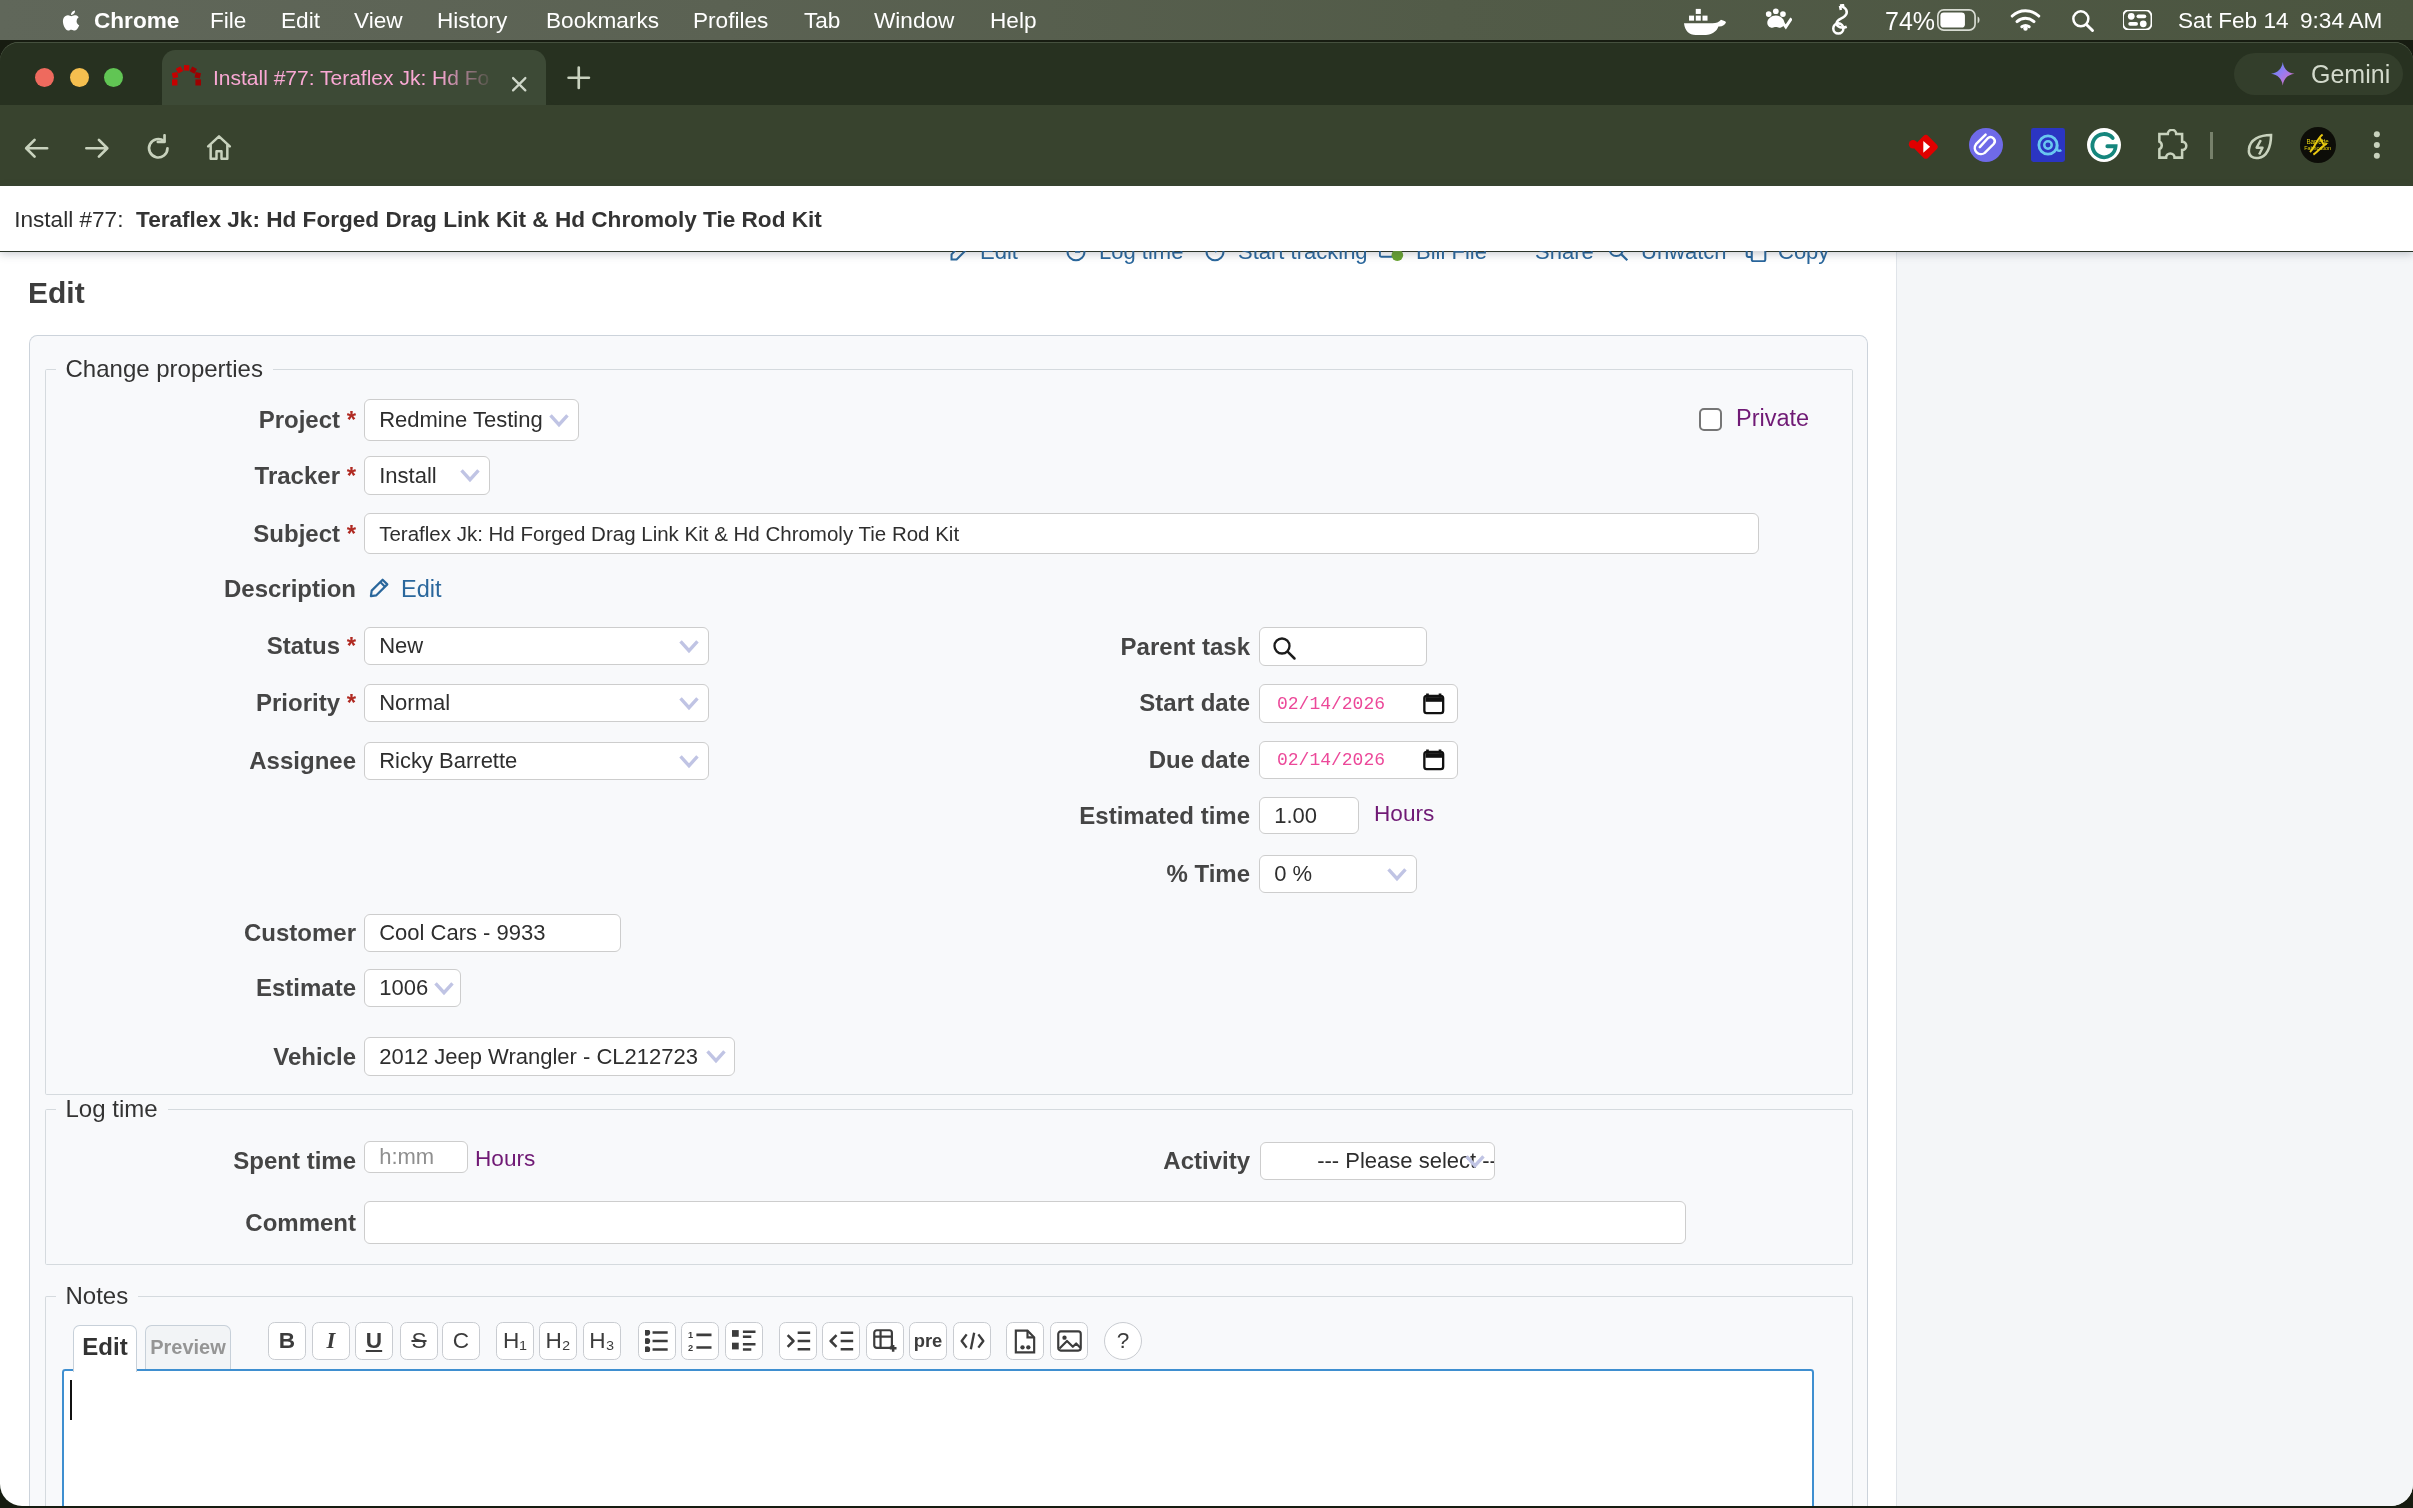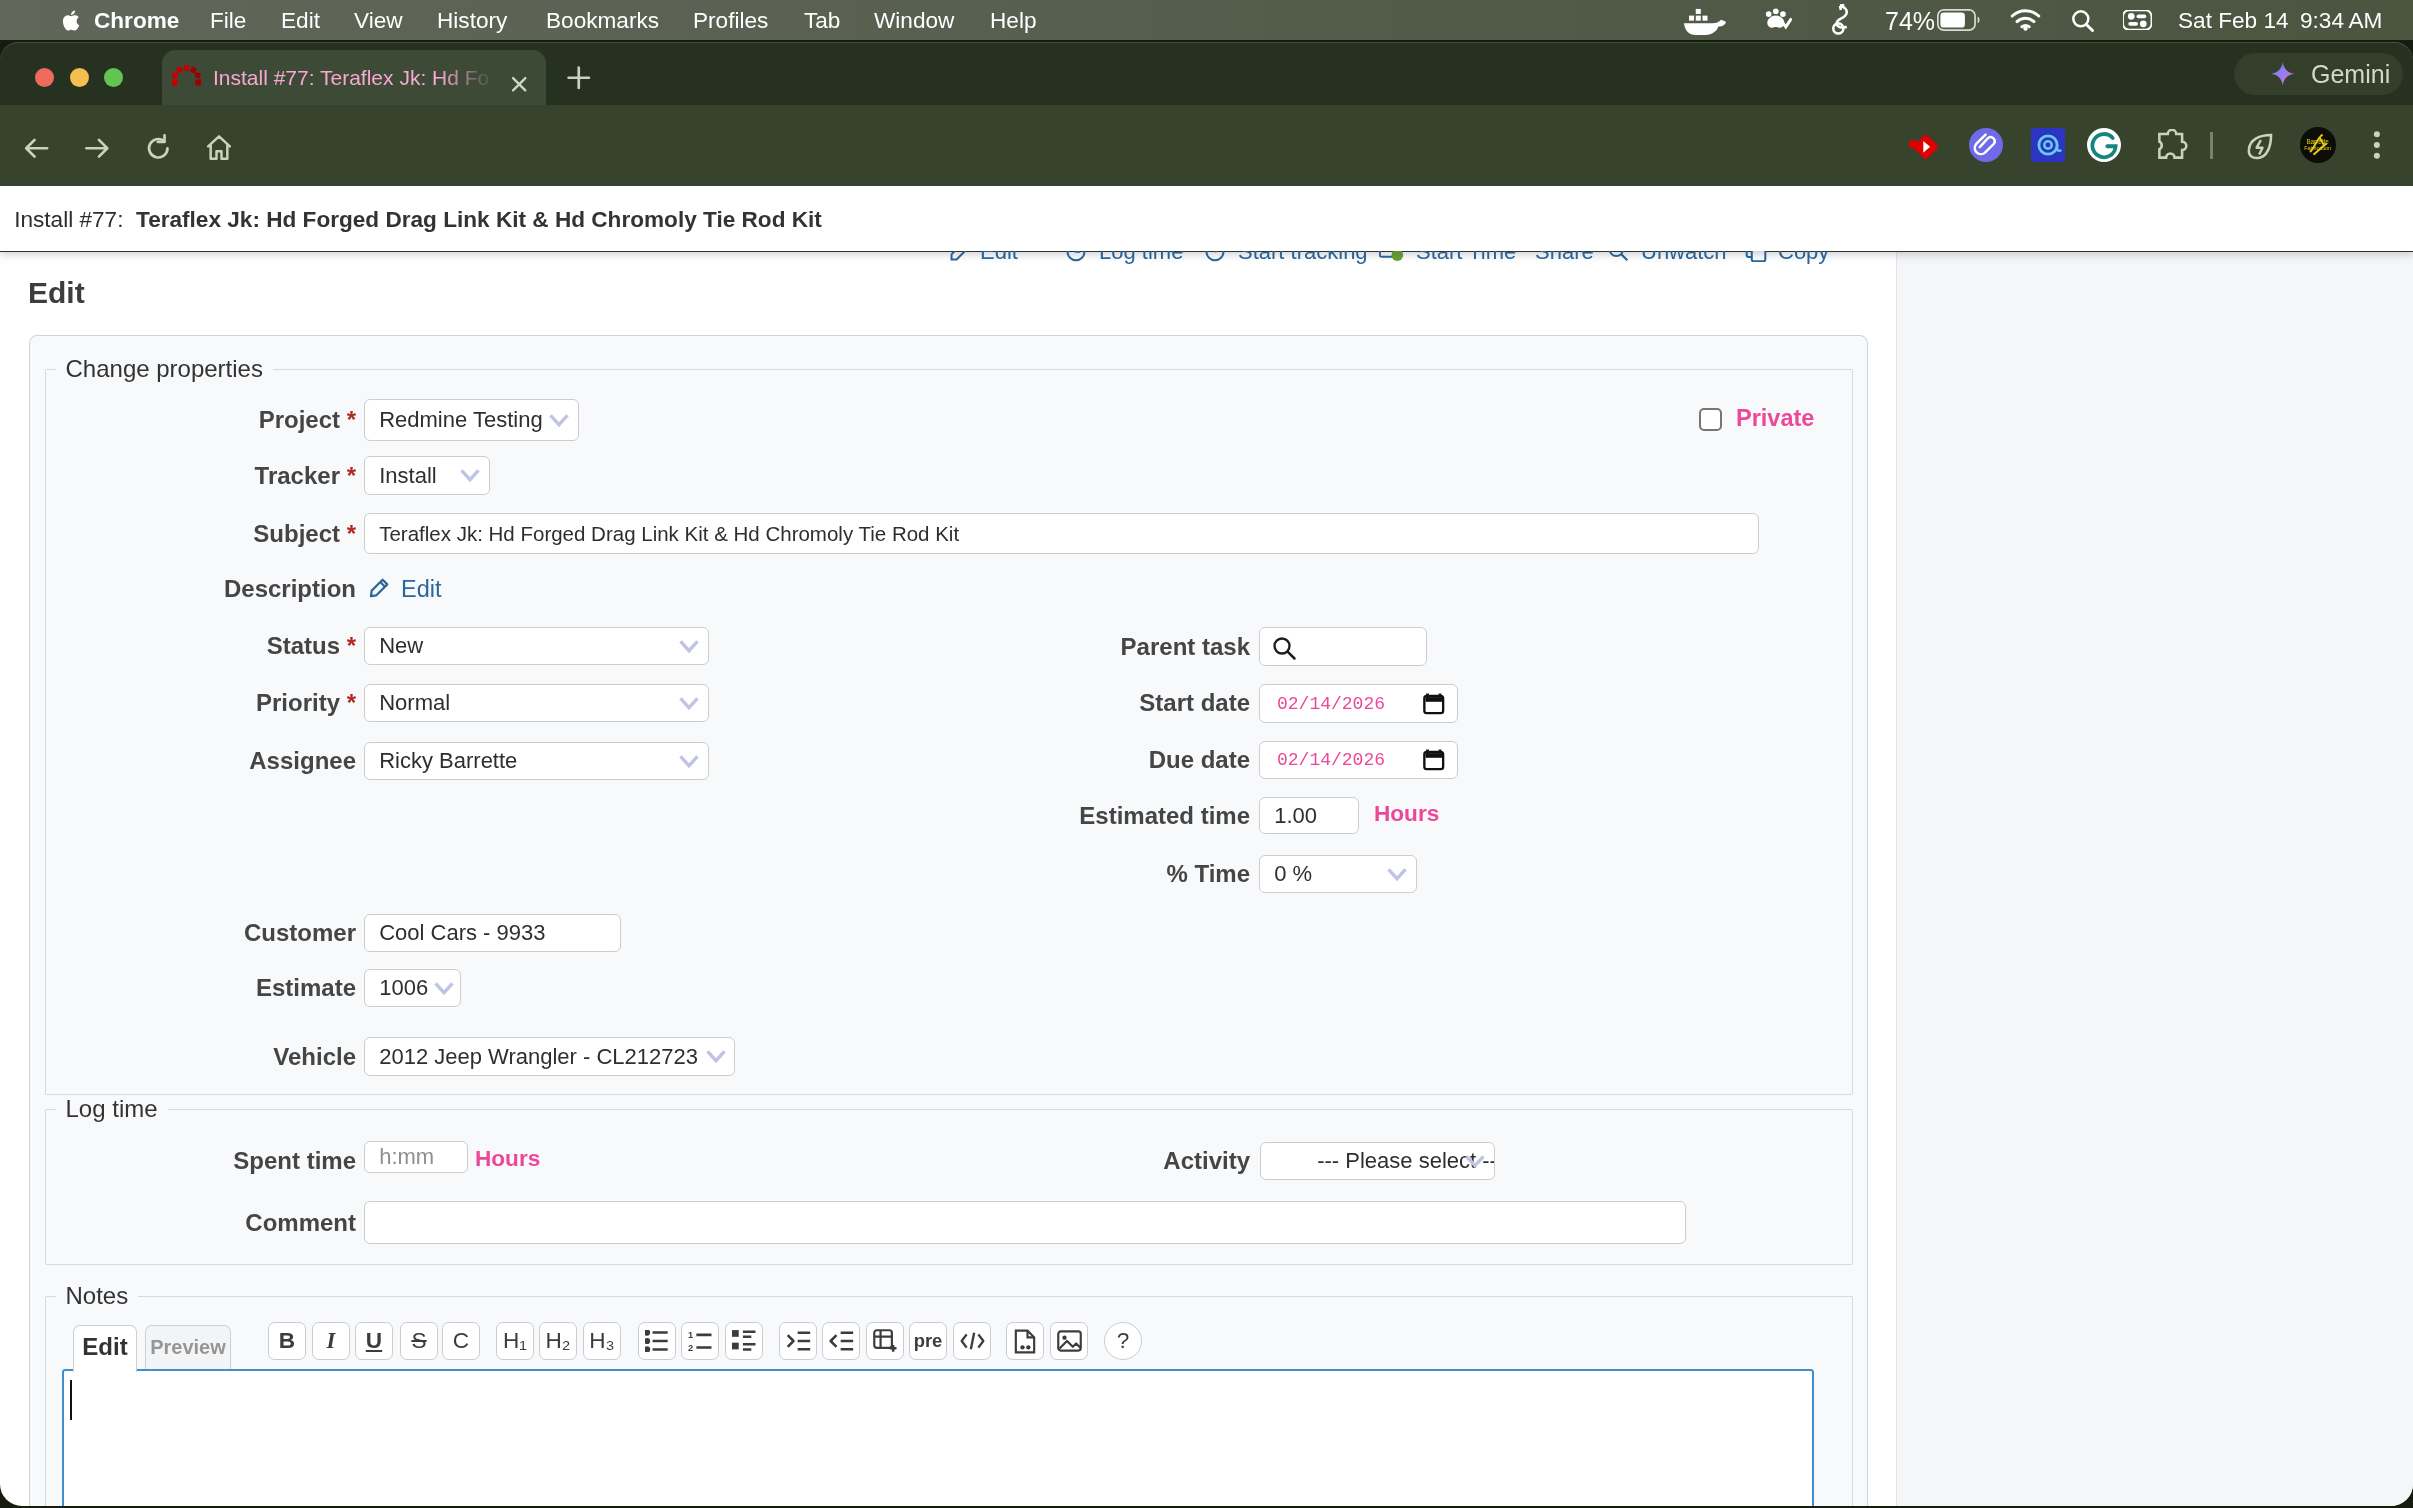--- a/index.html
+++ b/index.html
@@ -40,21 +40,21 @@
   fieldset legend { font-size:24px; color:#333; padding:0 10px; margin-left:10px; }
   #fs-props  { left:15px; top:19px;   width:1808px; height:740px; }
   #fs-log    { left:15px; top:759px;  width:1808px; height:170px; }
   #fs-notes  { left:15px; top:946px; width:1808px; height:251px; border-bottom:none; }
   .lab { position:absolute; text-align:right; font-weight:bold; font-size:24px; color:#454545; }
   .lab .req { color:#b02a22; font-weight:bold; }
   .field { position:absolute; background:#fff; border:1.7px solid #cdcdcd; border-radius:6px;
      font-size:22px; color:#2e2e2e; display:flex; align-items:center; white-space:nowrap; overflow:hidden; }
   .field .pad { padding-left:14.2px; }
   .chev { position:absolute; right:8.4px; top:50%; margin-top:-8.4px; width:22px; height:17px; }
-  .plain { position:absolute; font-size:22.6px; color:#ec4899;font-weight:bold; }
+  .plain { position:absolute; font-size:22.6px; color:#701a75; }
   .datetxt { padding-left:17px; font-family:Liberation Mono, monospace; font-size:18px; color:#ec4899; }
   .cal { position:absolute; right:11.7px; top:50%; margin-top:-11.7px; width:23.5px; height:23.5px; }
   .jbtn { position:absolute; width:38px; height:38px; top:1070px; background:#fff; border:1.7px solid #c9ccd1; border-radius:6.7px;
      display:flex; align-items:center; justify-content:center; color:#3c3c3c; font-size:22.6px; font-weight:bold; }
   .jbtn svg { display:block; }
 </style>
 </head>
 <body>
 <div id="menubar">
   <svg class="abs" style="left:62px; top:7.5px;" width="20" height="25" viewBox="0 0 24 30">
@@ -252,21 +252,21 @@
       <span class="abs" style="left:1099px;">Log time</span>
       <svg class="abs" style="left:1204px; top:3.4px;" width="22" height="22" viewBox="0 0 26 26">
           <circle cx="13" cy="14" r="10" fill="none" stroke="#2a679c" stroke-width="2.4"></circle>
           <path d="M13 14 L18 10" stroke="#2a679c" stroke-width="2.4"></path>
         </svg>
       <span class="abs" style="left:1238px;">Start tracking</span>
       <svg class="abs" style="left:1379px; top:3.4px;" width="25" height="22" viewBox="0 0 30 26">
           <rect x="1" y="4" width="22" height="16" rx="2" fill="none" stroke="#2a679c" stroke-width="2.4"></rect>
           <circle cx="22" cy="18" r="7" fill="#67a22f"></circle>
         </svg>
-      <span class="abs" style="left:1416px;">Start Time</span>
+      <span class="abs" style="left:1416px;">Bill File</span>
       <span class="abs" style="left:1535px;">Share</span>
       <svg class="abs" style="left:1607px; top:3.4px;" width="22" height="22" viewBox="0 0 26 26">
           <circle cx="11" cy="11" r="8" fill="none" stroke="#2a679c" stroke-width="2.4"></circle>
           <path d="M17 17 L24 24" stroke="#2a679c" stroke-width="2.6"></path>
         </svg>
       <span class="abs" style="left:1641px;">Unwatch</span>
       <svg class="abs" style="left:1745px; top:3.4px;" width="22" height="22" viewBox="0 0 26 26">
           <rect x="2" y="2" width="16" height="18" rx="2" fill="none" stroke="#2a679c" stroke-width="2.4"></rect>
           <rect x="8" y="7" width="16" height="18" rx="2" fill="#fff" stroke="#2a679c" stroke-width="2.4"></rect>
         </svg>

